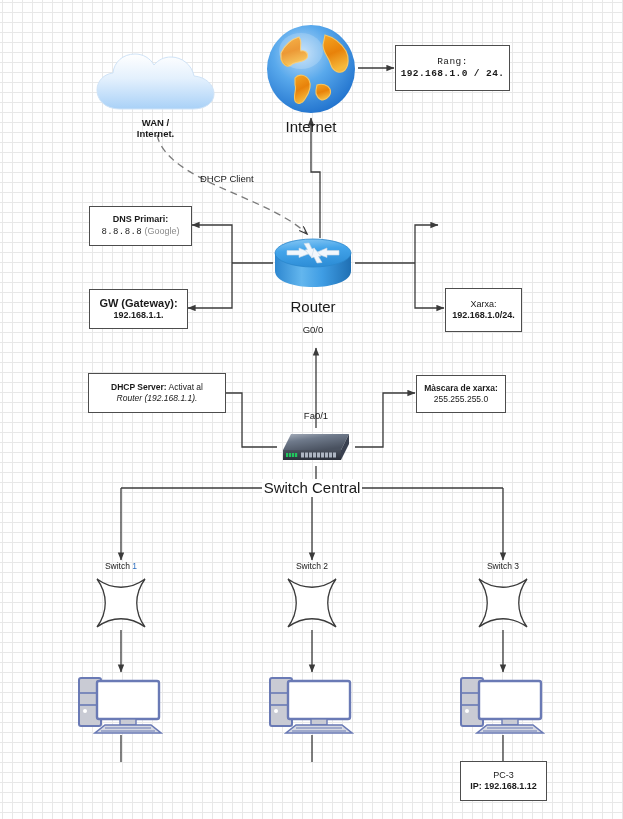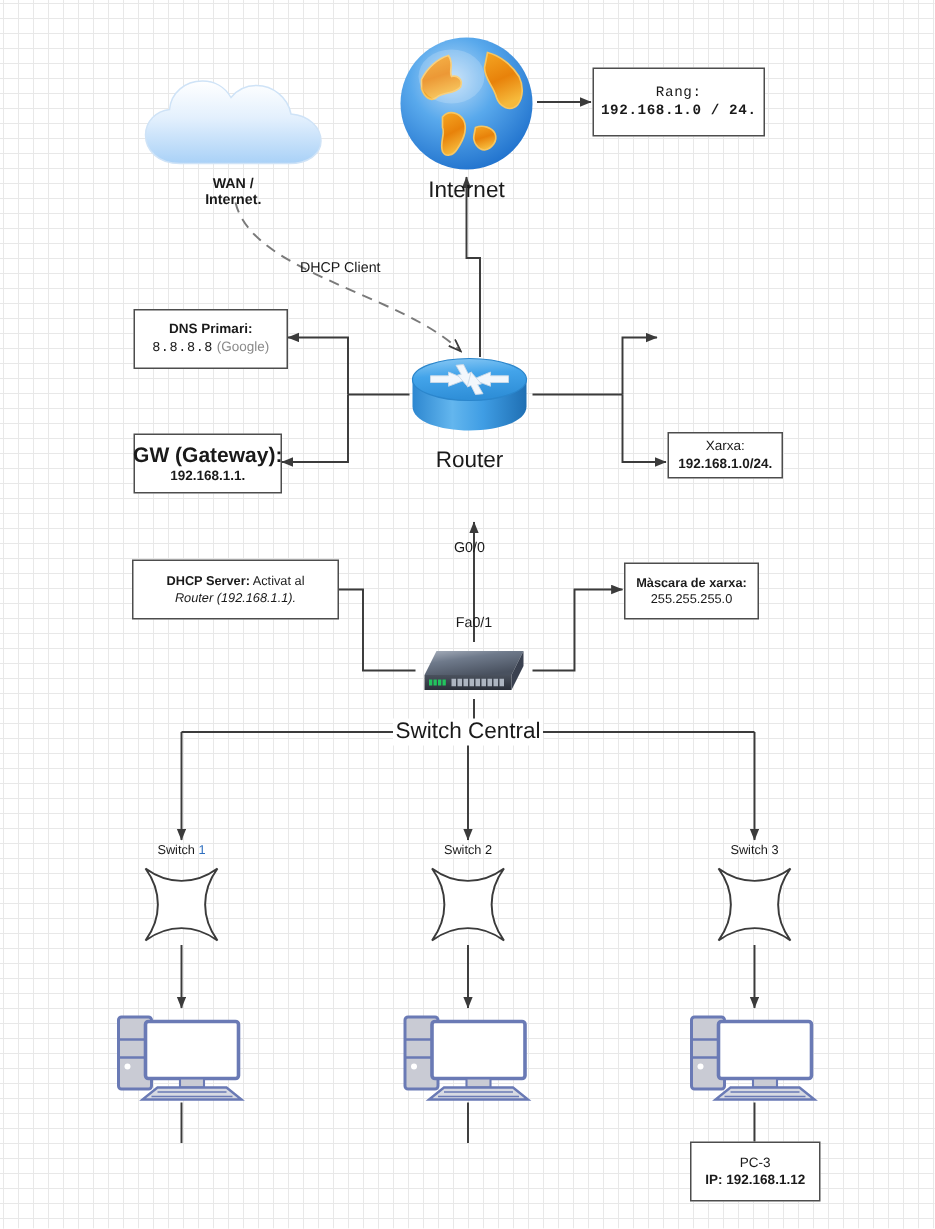--- a/index.html
+++ b/index.html
@@ -212,21 +212,21 @@
       <g fill="#f2f7fc" stroke="#c9d8e6" stroke-width="0.6">
         <path d="M38,16 L26,11 L26,13.5 L14,13.5 L14,18 L26,18 L26,20.5 Z"></path>
         <path d="M42,16 L54,11 L54,13.5 L66,13.5 L66,18 L54,18 L54,20.5 Z"></path>
         <path d="M39,14 L32,6 L34.5,5.6 L31,-0.5 L36,-1 L39,5 L41.5,4 Z" transform="translate(0,7)"></path>
         <path d="M41,18 L48,26 L45.5,26.4 L49,32.5 L44,33 L41,27 L38.5,28 Z" transform="translate(0,-7)"></path>
       </g>
       <ellipse cx="40" cy="16" rx="38" ry="14" fill="none" stroke="#2b86cc" stroke-width="0.8"></ellipse>
     </svg>
   </div>
   <div class="lbl lbl-big" style="left:273px; top:298px; width:80px;">Router</div>
-  <div class="lbl lbl-sm" style="left:273px; top:324px; width:80px;margin-top:36px;">G0/0</div>
+  <div class="lbl lbl-sm" style="left:273px; top:324px; width:80px;">G0/0</div>
 
   <div class="node switchdev-wrap">
     <svg viewBox="0 0 78 38" width="78" height="38">
       <path d="M14,6 L72,6 L64,22 L6,22 Z" fill="url(#gSwTop)"></path>
       <path d="M6,22 L64,22 L64,32 L6,32 Z" fill="url(#gSwFront)"></path>
       <path d="M64,22 L72,6 L72,16 L64,32 Z" fill="#3a4150"></path>
       <g fill="#22c55e">
         <rect x="9" y="25" width="2.2" height="4"></rect>
         <rect x="12" y="25" width="2.2" height="4"></rect>
         <rect x="15" y="25" width="2.2" height="4"></rect>
@@ -332,26 +332,26 @@
     <span class="l1 mono" style="font-size:9.5px;">Rang:</span>
     <span class="l2 mono bold" style="font-size:9.5px;">192.168.1.0 / 24.</span>
   </div>
 
   <div class="tbox" style="left:89px; top:206px; width:103px; height:40px;">
     <span class="l1 bold" style="font-size:9px;">DNS Primari:</span>
     <span class="l2" style="font-size:9px;"><span class="mono">8.8.8.8</span><span class="gray"> (Google)</span></span>
   </div>
 
   <div class="tbox" style="left:89px; top:289px; width:99px; height:40px;">
-    <span class="l1 bold" style="font-size:14px;">GW (Gateway):</span>
+    <span class="l1 bold" style="font-size:11px;">GW (Gateway):</span>
     <span class="l2 bold" style="font-size:9px;">192.168.1.1.</span>
   </div>
 
 
-  <div class="tbox" style="left:445px; top:288px; width:77px; height:31px;">
+  <div class="tbox" style="left:445px; top:288px; width:77px; height:44px;">
     <span class="l1" style="font-size:9px;">Xarxa:</span>
     <span class="l2 bold" style="font-size:9px;">192.168.1.0/24.</span>
   </div>
 
   <div class="tbox" style="left:88px; top:373px; width:138px; height:40px;">
     <span class="l1" style="font-size:8.5px;"><span class="bold">DHCP Server:</span><span> Activat al</span></span>
     <span class="l2" style="font-size:8.5px;font-style:italic;">Router (192.168.1.1).</span>
   </div>
 
   <div class="tbox" style="left:416px; top:375px; width:90px; height:38px;">

